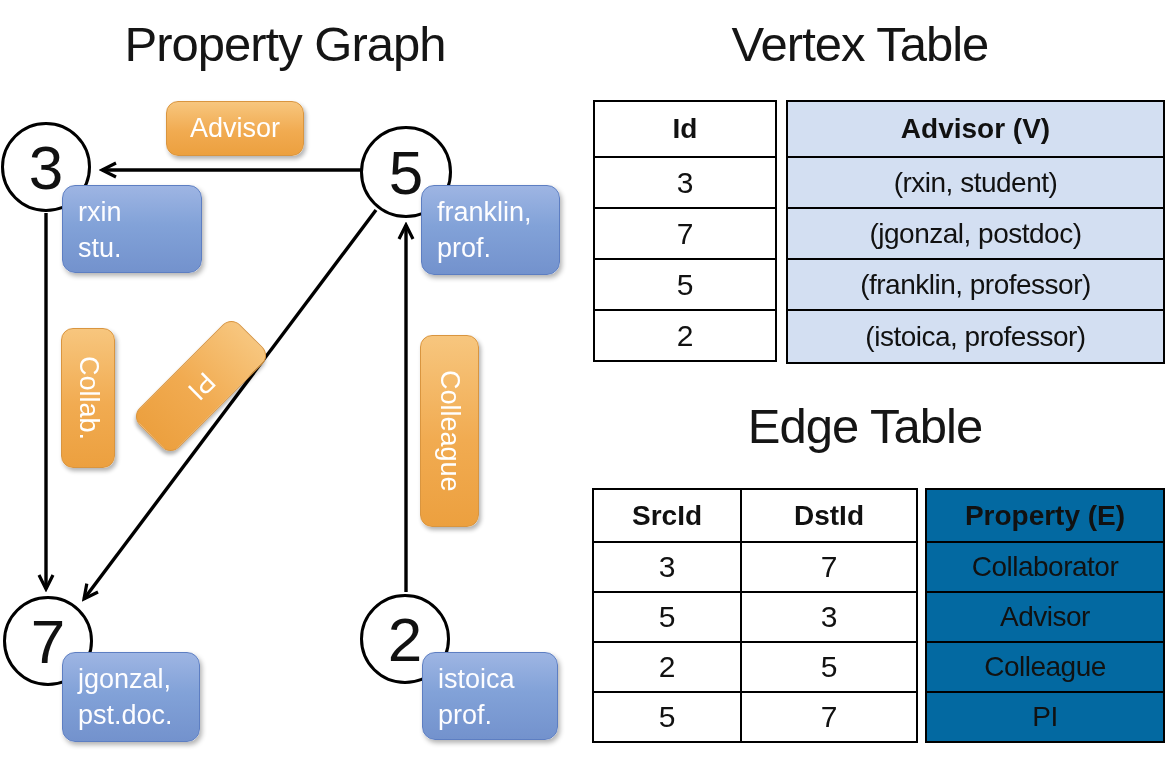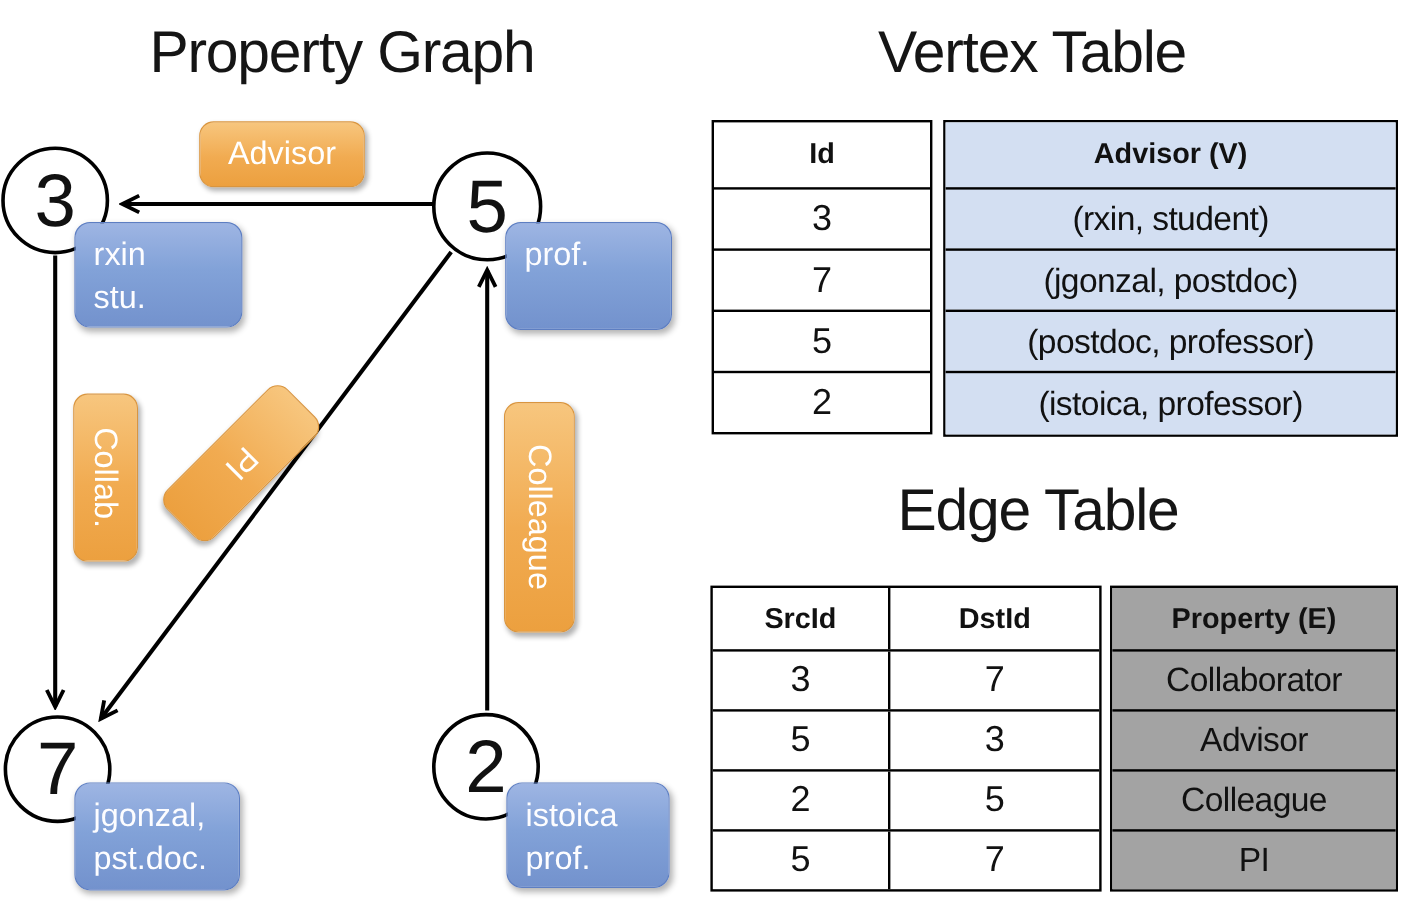--- a/index.html
+++ b/index.html
@@ -35,25 +35,25 @@
     box-shadow:2px 3px 5px rgba(0,0,0,.30);
     color:#fdfdff;font-size:27px;line-height:1.32;
     padding:9px 8px 16px 15px;
   }
   
   .sub{
     position:absolute;box-sizing:border-box;border:2.5px solid #000;background:#fff;
   }
   .trow{display:flex;align-items:center;justify-content:center;box-sizing:border-box;}
   .trow + .trow{border-top:2.5px solid #000;}
-  .hdr{font-weight:700;font-size:24px;}
+  .hdr{font-weight:700;font-size:28px;}
   .cellnum{font-size:30px;}
   .celltxt{font-size:28px;letter-spacing:-0.5px;}
   .vfill{background:#d3dff2;}
-  .efill{background:#a3a3a3;}
+  .efill{background:#0369a1;}
   .duo{justify-content:flex-start;padding:0;}
   .duo .c1,.duo .c2{height:100%;display:flex;align-items:center;justify-content:center;box-sizing:border-box;}
   .duo .c1{width:146px;}
   .duo .c2{flex:1;border-left:2.5px solid #000;}
 </style>
 </head>
 <body>
 
 <div class="stage">
 
@@ -87,20 +87,21 @@
   <div class="pill" style="left:166px;top:101px;width:138px;height:55px;">Advisor</div>
   <div class="pill vert" style="left:61px;top:328px;width:54px;height:140px;">Collab.</div>
   <div class="pill vert" style="left:173px;top:315px;width:56px;height:142px;transform:rotate(45deg);">PI</div>
   <div class="pill vert" style="left:420px;top:335px;width:59px;height:192px;">Colleague</div>
 
   <div class="propbox" style="left:62px;top:185px;width:140px;height:88px;">
     <div>rxin</div>
     <div>stu.</div>
   </div>
   <div class="propbox" style="left:421px;top:185px;width:139px;height:90px;">
+    <div>franklin,</div>
     <div>prof.</div>
   </div>
   <div class="propbox" style="left:62px;top:652px;width:138px;height:90px;">
     <div>jgonzal,</div>
     <div>pst.doc.</div>
   </div>
   <div class="propbox" style="left:422px;top:652px;width:136px;height:88px;">
     <div>istoica</div>
     <div>prof.</div>
   </div>
@@ -112,21 +113,21 @@
     <div class="trow cellnum" style="height:51px;">3</div>
     <div class="trow cellnum" style="height:51px;">7</div>
     <div class="trow cellnum" style="height:51px;">5</div>
     <div class="trow cellnum" style="height:51px;">2</div>
   </div>
 
   <div class="sub" style="left:786px;top:100px;width:379px;">
     <div class="trow hdr vfill" style="height:54px;">Advisor (V)</div>
     <div class="trow celltxt vfill" style="height:51px;">(rxin, student)</div>
     <div class="trow celltxt vfill" style="height:51px;">(jgonzal, postdoc)</div>
-    <div class="trow celltxt vfill" style="height:51px;">(postdoc, professor)</div>
+    <div class="trow celltxt vfill" style="height:51px;">(franklin, professor)</div>
     <div class="trow celltxt vfill" style="height:53px;">(istoica, professor)</div>
   </div>
 
   <div class="title" style="left:560px;top:398px;width:610px;">Edge Table</div>
 
   <div class="sub" style="left:592px;top:488px;width:326px;">
     <div class="trow duo" style="height:51px;">
       <div class="c1 hdr">SrcId</div>
       <div class="c2 hdr">DstId</div>
     </div>

